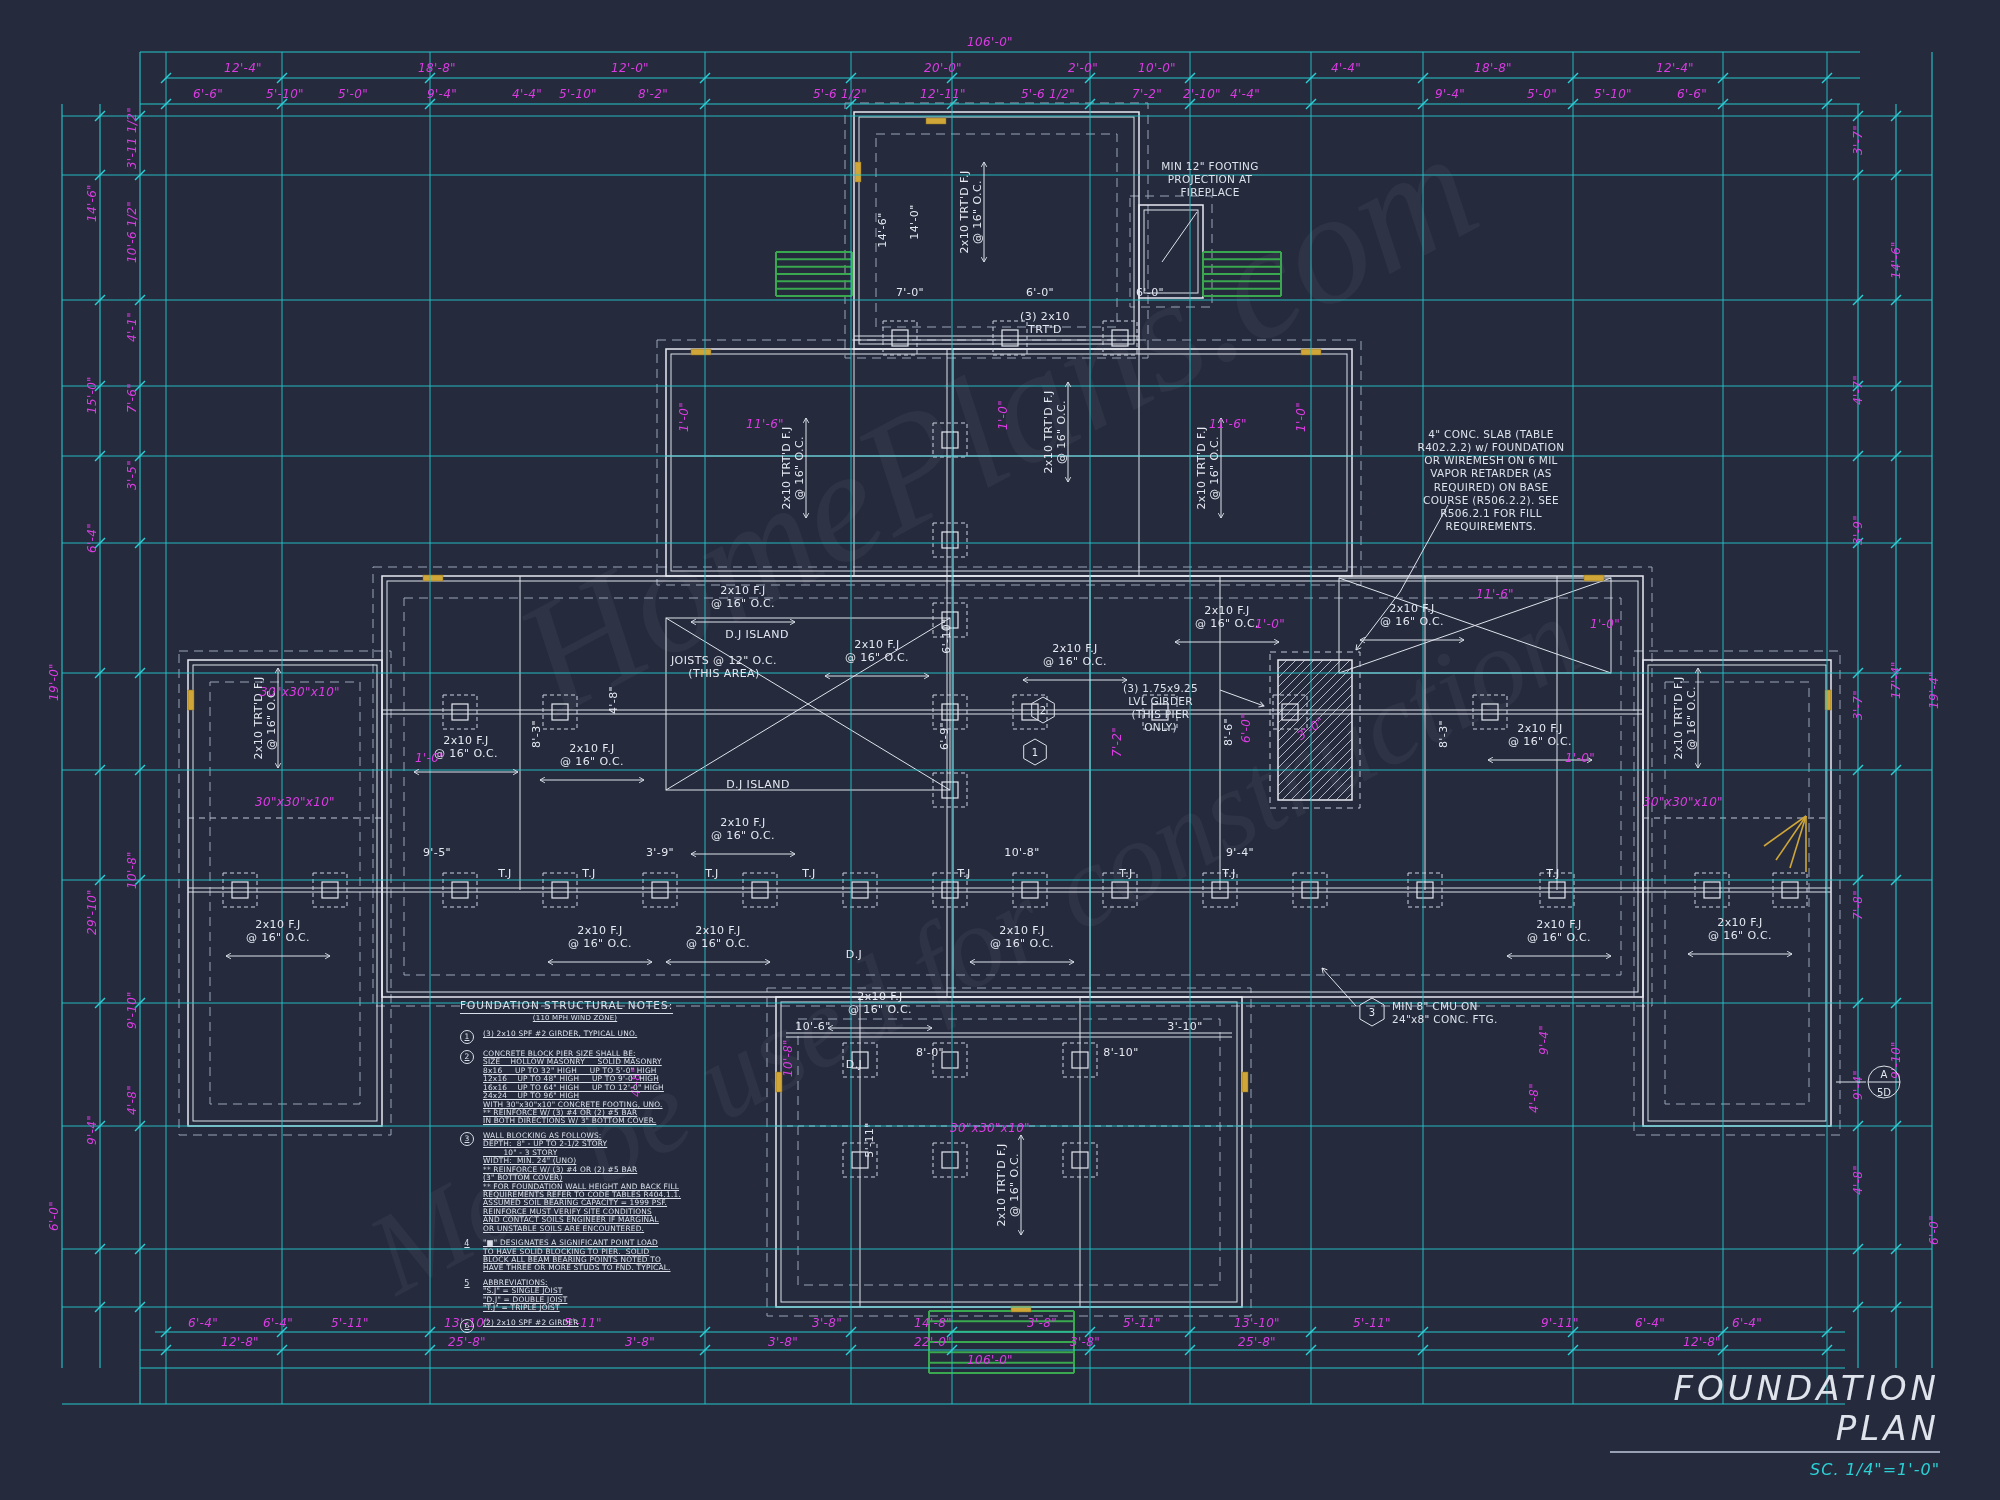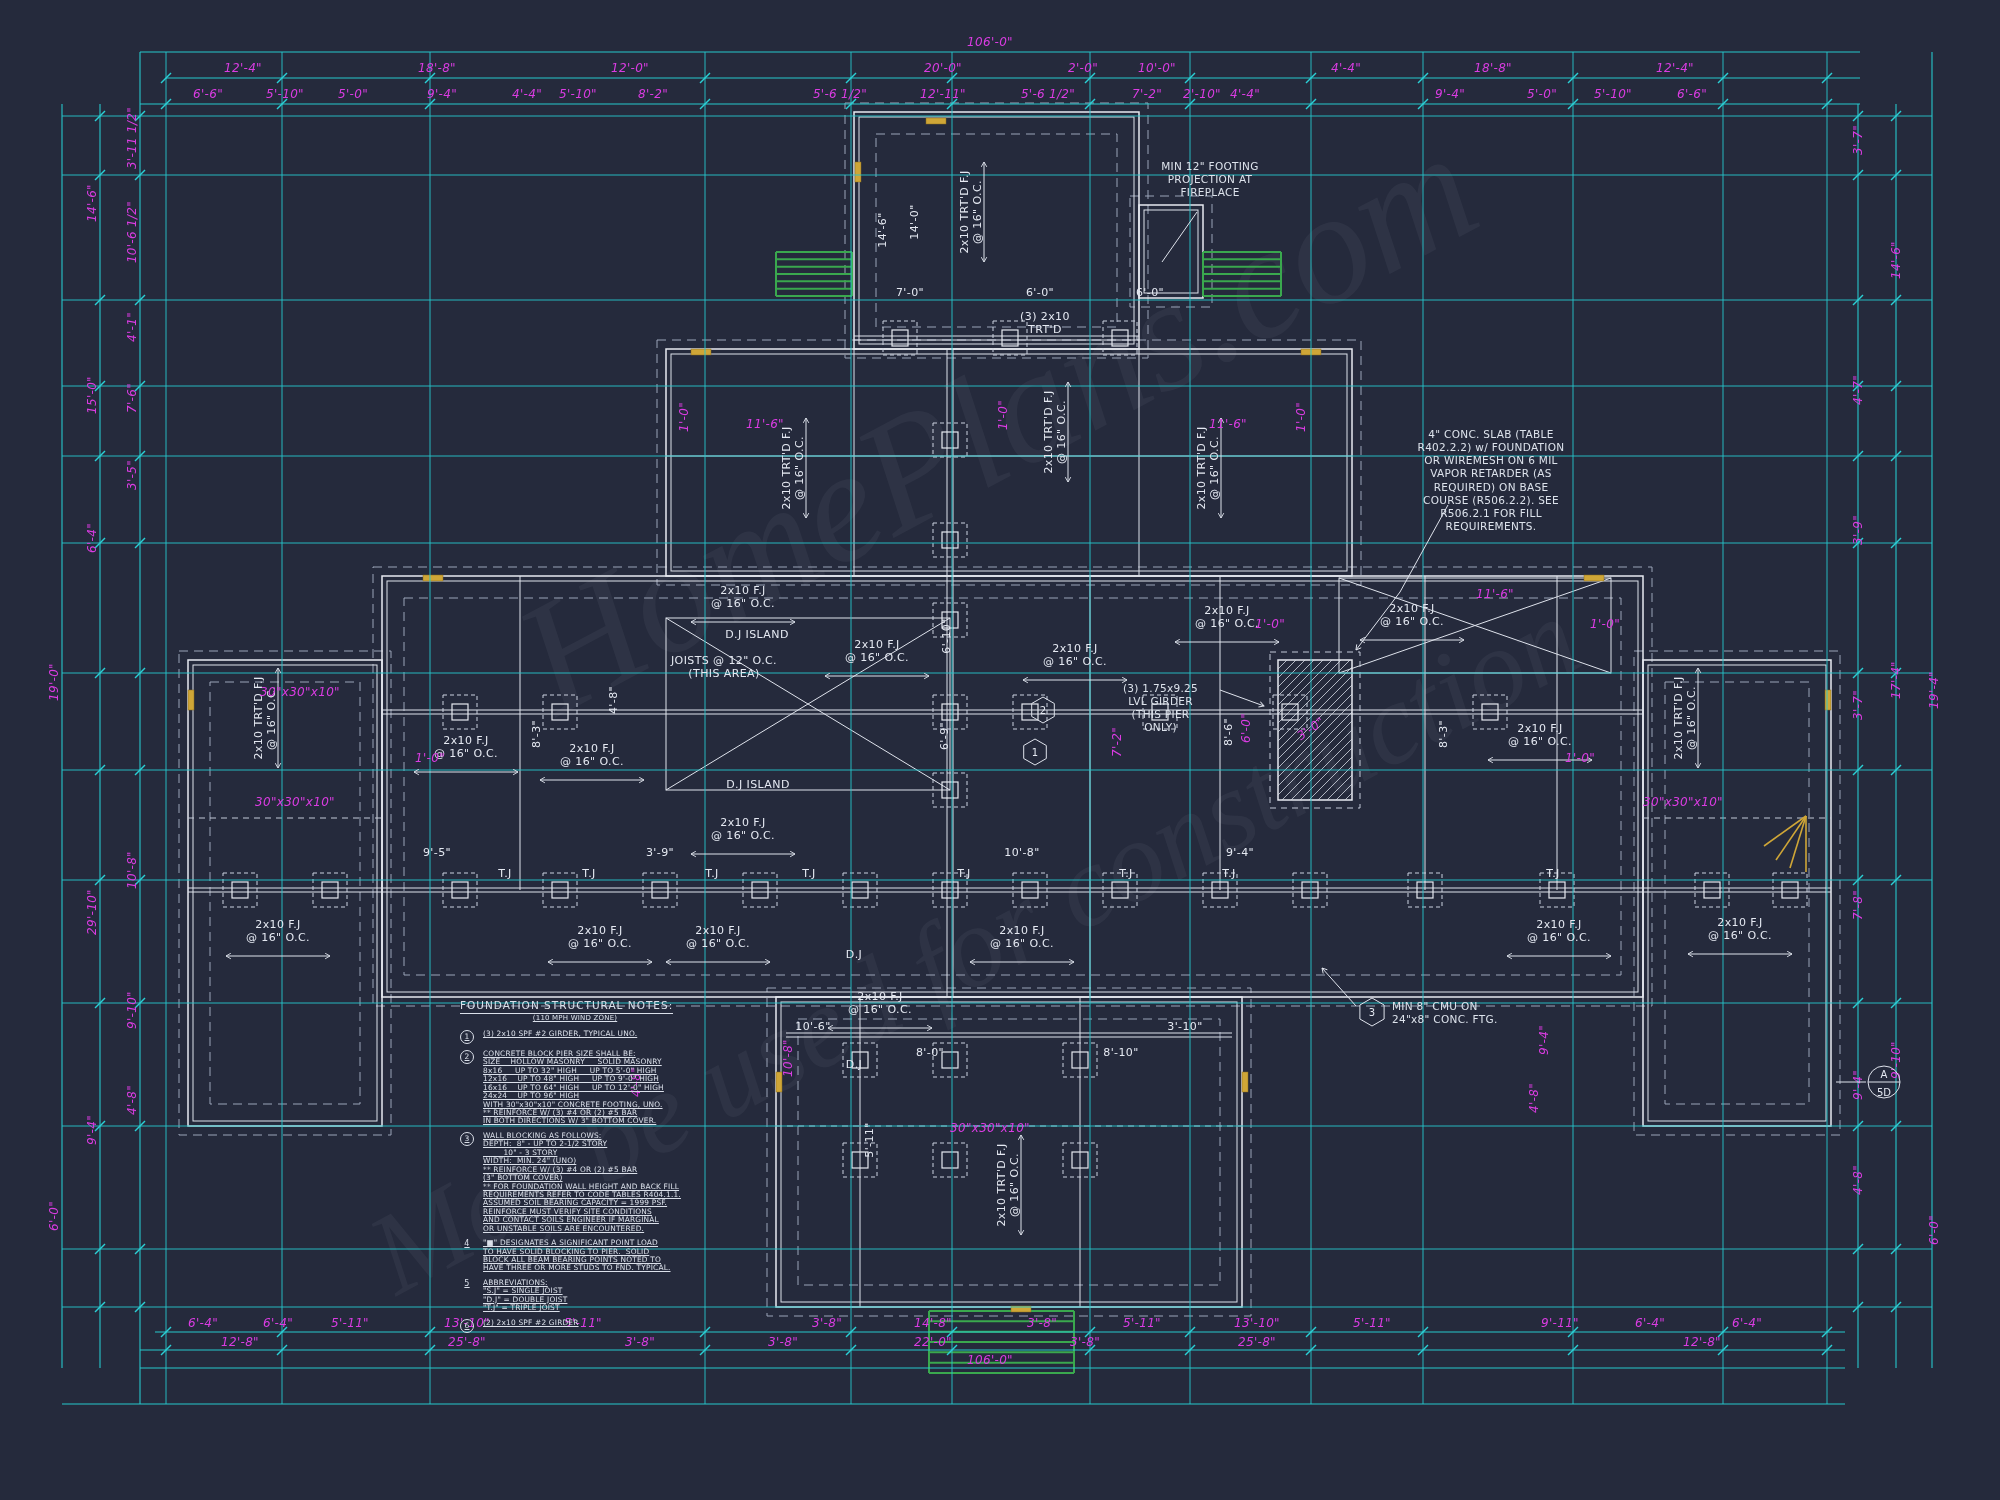--- a/index.html
+++ b/index.html
@@ -703,14 +703,19 @@
         </div>
         <div class="nitem">
           <div class="nnum circ">6</div>
           <div class="nlines">
             <div>(2) 2x10 SPF #2 GIRDER</div>
           </div>
         </div>
       </div>
   </div>
 
+  <div class="titleblock">
+    <div class="ttl">FOUNDATION PLAN</div>
+    <div class="rule"></div>
+    <div class="scl">SC. 1/4"=1'-0"</div>
+  </div>
 
 </div>
 
 </body></html>

